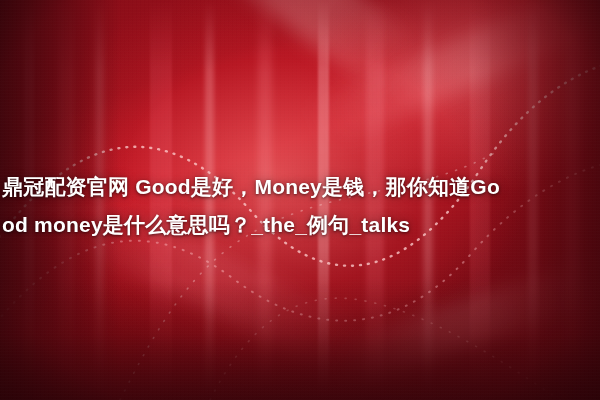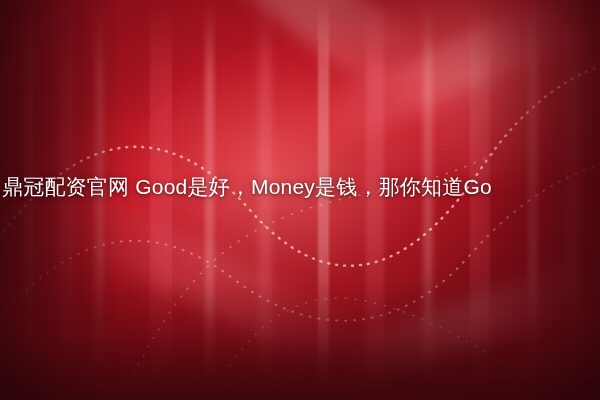--- a/index.html
+++ b/index.html
@@ -79,21 +79,21 @@
   .headline {
     position: absolute;
     left: 0;
     right: 0;
     top: 168px;
     padding: 0 2px;
     text-align: left;
     color: #ffffff;
     font-size: 21px;
     line-height: 38px;
-    font-weight: 400;
+    font-weight: 700;
     letter-spacing: 0.2px;
     text-shadow: 0 1px 3px rgba(0,0,0,0.55), 0 0 10px rgba(0,0,0,0.35);
     white-space: nowrap;
   }
   .headline .line2 {
     display: block;
   }
 </style>
 </head>
 <body>
@@ -129,15 +129,16 @@
   </svg>
 
   <div class="bg-darkleft"></div>
   <div class="bg-darkright"></div>
   <div class="bg-bottom"></div>
   <div class="vignette"></div>
   <div class="grain"></div>
 
   <div class="headline">
     <span class="line1">鼎冠配资官网 Good是好，Money是钱，那你知道Go</span>
+    <span class="line2">od money是什么意思吗？_the_例句_talks</span>
   </div>
 
 </div>
 
 </body></html>

